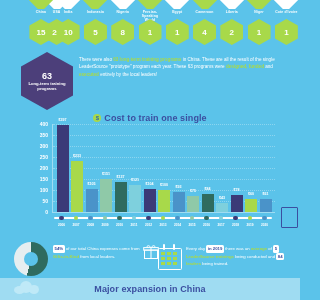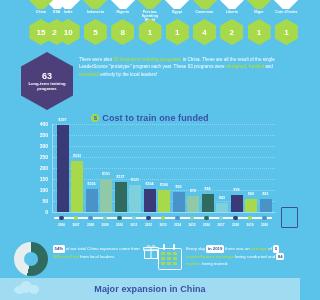--- a/index.html
+++ b/index.html
@@ -330,21 +330,21 @@
       <div class="badge-num">63</div>
       <div class="badge-label">Long-term training programs</div>
     </div>
   </div>
   <div class="intro-text">
     <span>There were also </span><b>63 long-term training programs</b><span> in China. These are all the result of the single LeaderSource "prototype" program each year. These 63 programs were </span><b>designed, funded</b><span> and </span><b>executed</b><span> entirely by the local leaders!</span>
   </div>
 </div>
 
 <div class="chart-head">
-  <span class="dollar">$</span><span class="chart-title">Cost to train one funded</span>
+  <span class="dollar">$</span><span class="chart-title">Cost to train one single</span>
 </div>
 
 <div class="chart-area">
   <div class="yaxis" id="yaxis">
       <div class="ytick" style="top: 0px;">400</div>
       <div class="ytick" style="top: 11px;">350</div>
       <div class="ytick" style="top: 22px;">300</div>
       <div class="ytick" style="top: 33px;">250</div>
       <div class="ytick" style="top: 44px;">200</div>
       <div class="ytick" style="top: 55px;">150</div>

